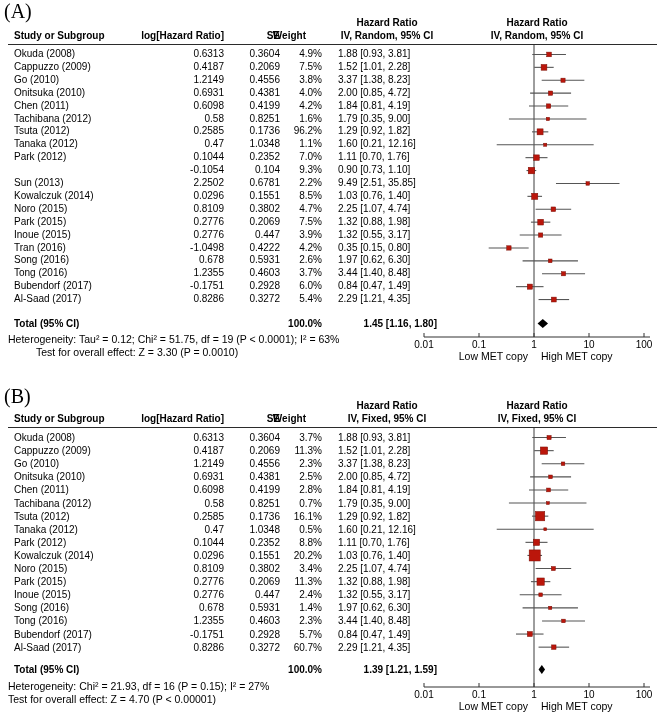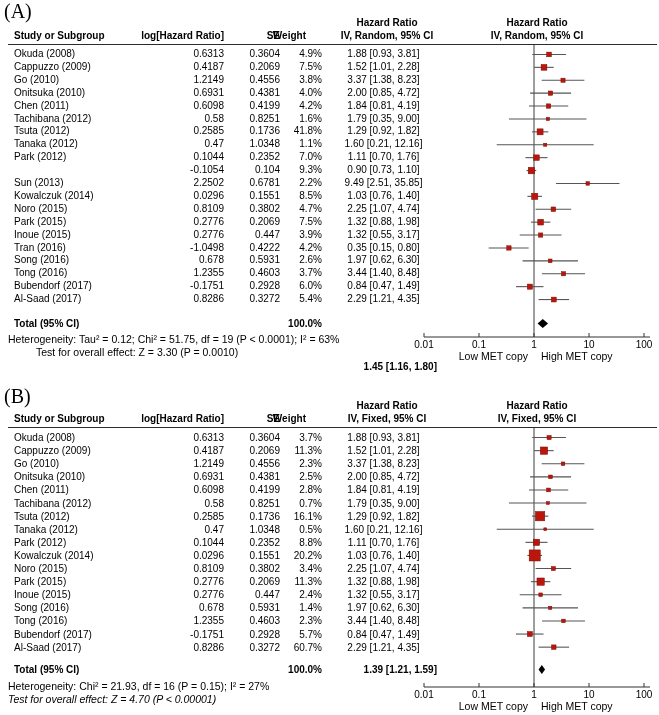--- a/index.html
+++ b/index.html
@@ -34,21 +34,21 @@
 
   .rule{position:absolute;top:44px;left:8px;width:649px;height:1px;background:#2b2b2b;}
 
   .rows{position:absolute;left:0;top:0;width:659px;}
   .row{position:absolute;left:0;width:565px;}
   .row span{position:absolute;font-size:10px;white-space:nowrap;}
   .c-study{left:14px;width:180px;text-align:left;}
   .c-loghr{left:120px;width:104px;text-align:right;}
   .c-se{left:230px;width:50px;text-align:right;}
   .c-weight{left:278px;width:44px;text-align:right;}
-  .c-ci{left:330px;width:107px;text-align:center;}
+  .c-ci{left:338px;width:107px;text-align:left;}
 
   .trow{position:absolute;font-size:10px;font-weight:bold;white-space:nowrap;line-height:13px;}
   .total-label{left:14px;}
   .total-weight{left:278px;width:44px;text-align:right;}
   .total-ci{left:330px;width:107px;text-align:right;}
 
   .fnote{position:absolute;left:8px;font-size:10.5px;white-space:nowrap;line-height:12px;}
 
   svg.plot{position:absolute;left:0;top:0;}
   .tick-label{font-size:10px;fill:#000;font-family:"Liberation Sans","DejaVu Sans",sans-serif;}
@@ -110,21 +110,21 @@
           <span class="c-study">Tachibana (2012)</span>
           <span class="c-loghr">0.58</span>
           <span class="c-se">0.8251</span>
           <span class="c-weight">1.6%</span>
           <span class="c-ci">1.79 [0.35, 9.00]</span>
         </div>
         <div class="row" style="top: 125.4px; height: 12.9px; line-height: 12.9px;">
           <span class="c-study">Tsuta (2012)</span>
           <span class="c-loghr">0.2585</span>
           <span class="c-se">0.1736</span>
-          <span class="c-weight">41.8%</span>
+          <span class="c-weight">96.2%</span>
           <span class="c-ci">1.29 [0.92, 1.82]</span>
         </div>
         <div class="row" style="top: 138.3px; height: 12.9px; line-height: 12.9px;">
           <span class="c-study">Tanaka (2012)</span>
           <span class="c-loghr">0.47</span>
           <span class="c-se">1.0348</span>
           <span class="c-weight">1.1%</span>
           <span class="c-ci">1.60 [0.21, 12.16]</span>
         </div>
         <div class="row" style="top: 151.2px; height: 12.9px; line-height: 12.9px;">
@@ -206,21 +206,21 @@
         <div class="row" style="top: 293.1px; height: 12.9px; line-height: 12.9px;">
           <span class="c-study">Al-Saad (2017)</span>
           <span class="c-loghr">0.8286</span>
           <span class="c-se">0.3272</span>
           <span class="c-weight">5.4%</span>
           <span class="c-ci">2.29 [1.21, 4.35]</span>
         </div>
       </div>
     <div class="trow total-label" style="top: 317px;">Total (95% CI)</div>
     <div class="trow total-weight" style="top: 317px;">100.0%</div>
-    <div class="trow total-ci" style="top: 317px; margin-top: 43px;">1.45 [1.16, 1.80]</div>
+    <div class="trow total-ci" style="top: 317px;">1.45 [1.16, 1.80]</div>
     <div class="fnote het" style="top: 333px;">Heterogeneity: Tau² = 0.12; Chi² = 51.75, df = 19 (P &lt; 0.0001); I² = 63%</div>
     <div class="fnote ove" style="top: 346px; margin-left: 28px;">Test for overall effect: Z = 3.30 (P = 0.0010)</div>
     <svg class="plot" width="659" height="383">
         <line x1="534" y1="45" x2="534" y2="337" stroke="#3c3c3c" stroke-width="1"></line>
         <g>
           <line x1="532.2665621704664" y1="54.45" x2="565.9508736621591" y2="54.45" stroke="#555555" stroke-width="1.1"></line>
           <rect x="546.7496817095024" y="52.121" width="4.658" height="4.658" fill="#bb160b" stroke="#7a0f06" stroke-width="0.5"></rect>
         </g>
         <g>
           <line x1="534.2376755580453" y1="67.35" x2="553.686416585025" y2="67.35" stroke="#555555" stroke-width="1.1"></line>
@@ -446,21 +446,21 @@
           <span class="c-loghr">0.8286</span>
           <span class="c-se">0.3272</span>
           <span class="c-weight">60.7%</span>
           <span class="c-ci">2.29 [1.21, 4.35]</span>
         </div>
       </div>
     <div class="trow total-label" style="top: 280px;">Total (95% CI)</div>
     <div class="trow total-weight" style="top: 280px;">100.0%</div>
     <div class="trow total-ci" style="top: 280px;">1.39 [1.21, 1.59]</div>
     <div class="fnote het" style="top: 297px;">Heterogeneity: Chi² = 21.93, df = 16 (P = 0.15); I² = 27%</div>
-    <div class="fnote ove" style="top: 310px; font-style: italic;">Test for overall effect: Z = 4.70 (P &lt; 0.00001)</div>
+    <div class="fnote ove" style="top: 310px;">Test for overall effect: Z = 4.70 (P &lt; 0.00001)</div>
     <svg class="plot" width="659" height="332">
         <line x1="534" y1="45" x2="534" y2="304" stroke="#3c3c3c" stroke-width="1"></line>
         <g>
           <line x1="532.2665621704664" y1="54.55" x2="565.9508736621591" y2="54.55" stroke="#555555" stroke-width="1.1"></line>
           <rect x="547.0016817095023" y="52.473" width="4.154" height="4.154" fill="#bb160b" stroke="#7a0f06" stroke-width="0.5"></rect>
         </g>
         <g>
           <line x1="534.2376755580453" y1="67.65" x2="553.686416585025" y2="67.65" stroke="#555555" stroke-width="1.1"></line>
           <rect x="540.3283973369626" y="63.977000000000004" width="7.346" height="7.346" fill="#bb160b" stroke="#7a0f06" stroke-width="0.5"></rect>
         </g>

